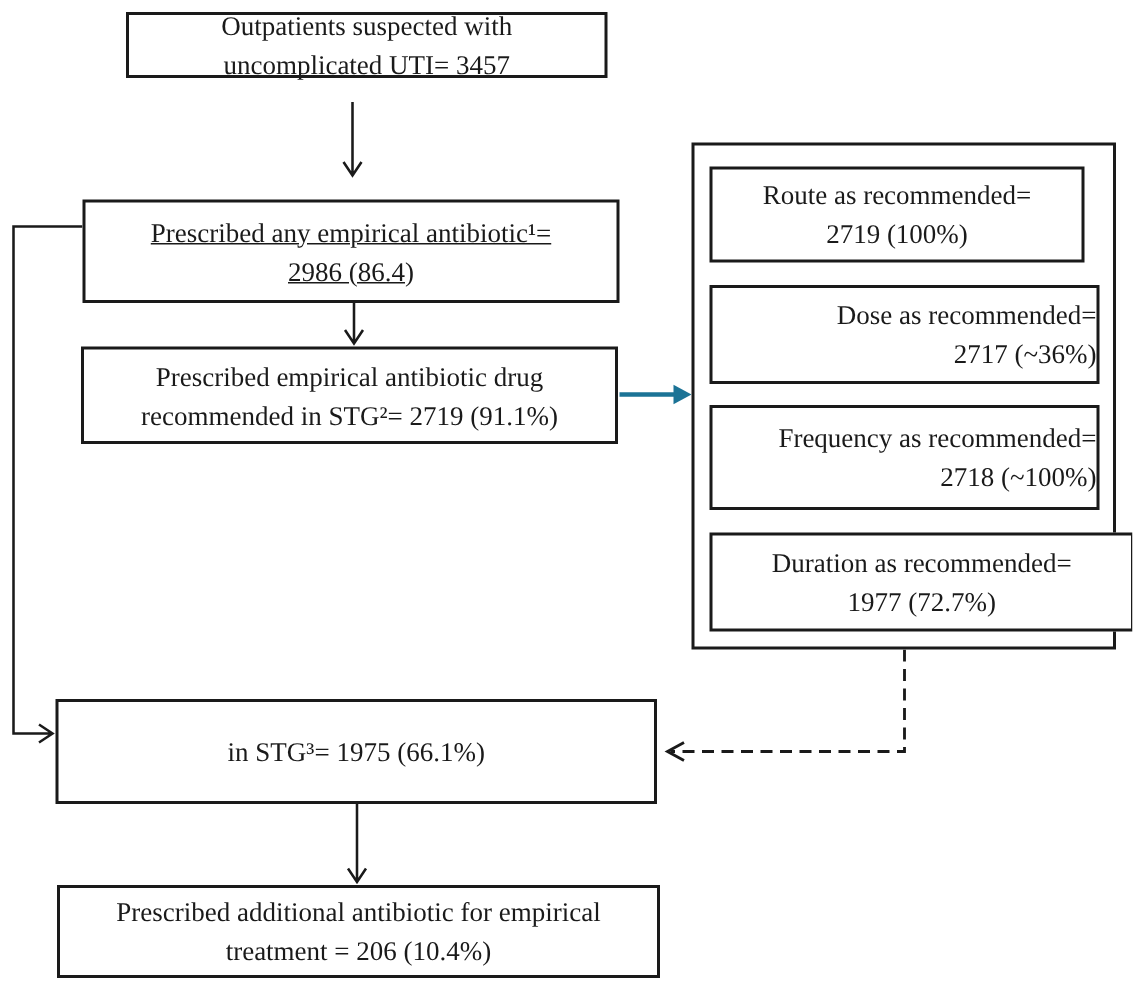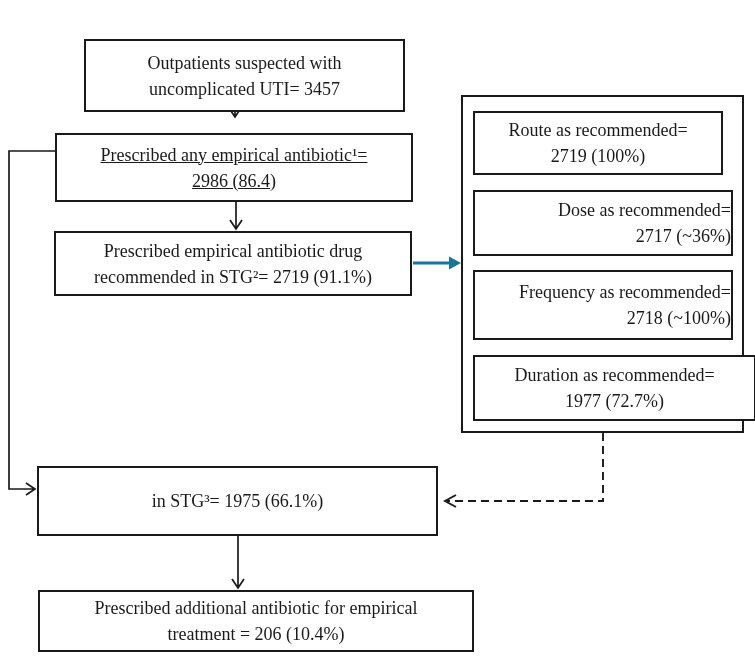--- a/index.html
+++ b/index.html
@@ -53,21 +53,21 @@
 
     <path d="M55,151 L9,151 L9,489 L35,489 M26,483 L35,489 L26,495" stroke="#1a1a1a" stroke-width="1.7" fill="none"></path>
 
     <path d="M603,433 L603,501 L447,501" stroke="#1a1a1a" stroke-width="1.9" fill="none" stroke-dasharray="8 5"></path>
     <path d="M456,495 L445,501 L456,507" stroke="#1a1a1a" stroke-width="1.9" fill="none"></path>
 
     <path d="M413,263 L450,263" stroke-width="3" fill="none" stroke="#1B7396"></path>
     <path d="M449,256.5 L461,263 L449,269.5 Z" stroke="none" fill="#1B7396"></path>
   </svg>
 
-  <div class="box" style="left:84px; top:8px; width:321px; height:73px;margin-top:31px;">
+  <div class="box" style="left:84px; top:8px; width:321px; height:44px;">
     <span>Outpatients suspected with</span>
     <span>uncomplicated UTI= 3457</span>
   </div>
 
   <div class="box" style="left:55px; top:133px; width:358px; height:69px;text-decoration:underline;">
     <span>Prescribed any empirical antibiotic¹=</span>
     <span>2986 (86.4)</span>
   </div>
 
   <div class="box" style="left:54px; top:231px; width:358px; height:65px;">
@@ -94,18 +94,18 @@
 
   <div class="box" style="left:473px; top:355px; width:283px; height:66px;">
     <span>Duration as recommended=</span>
     <span>1977 (72.7%)</span>
   </div>
 
   <div class="box" style="left:37px; top:466px; width:401px; height:70px;">
     <span>in STG³= 1975 (66.1%)</span>
   </div>
 
-  <div class="box" style="left:38px; top:590px; width:436px; height:62px;">
+  <div class="box" style="left:38px; top:590px; width:402px; height:62px;">
     <span>Prescribed additional antibiotic for empirical</span>
     <span>treatment = 206 (10.4%)</span>
   </div>
 
 </div>
 
 </body></html>

